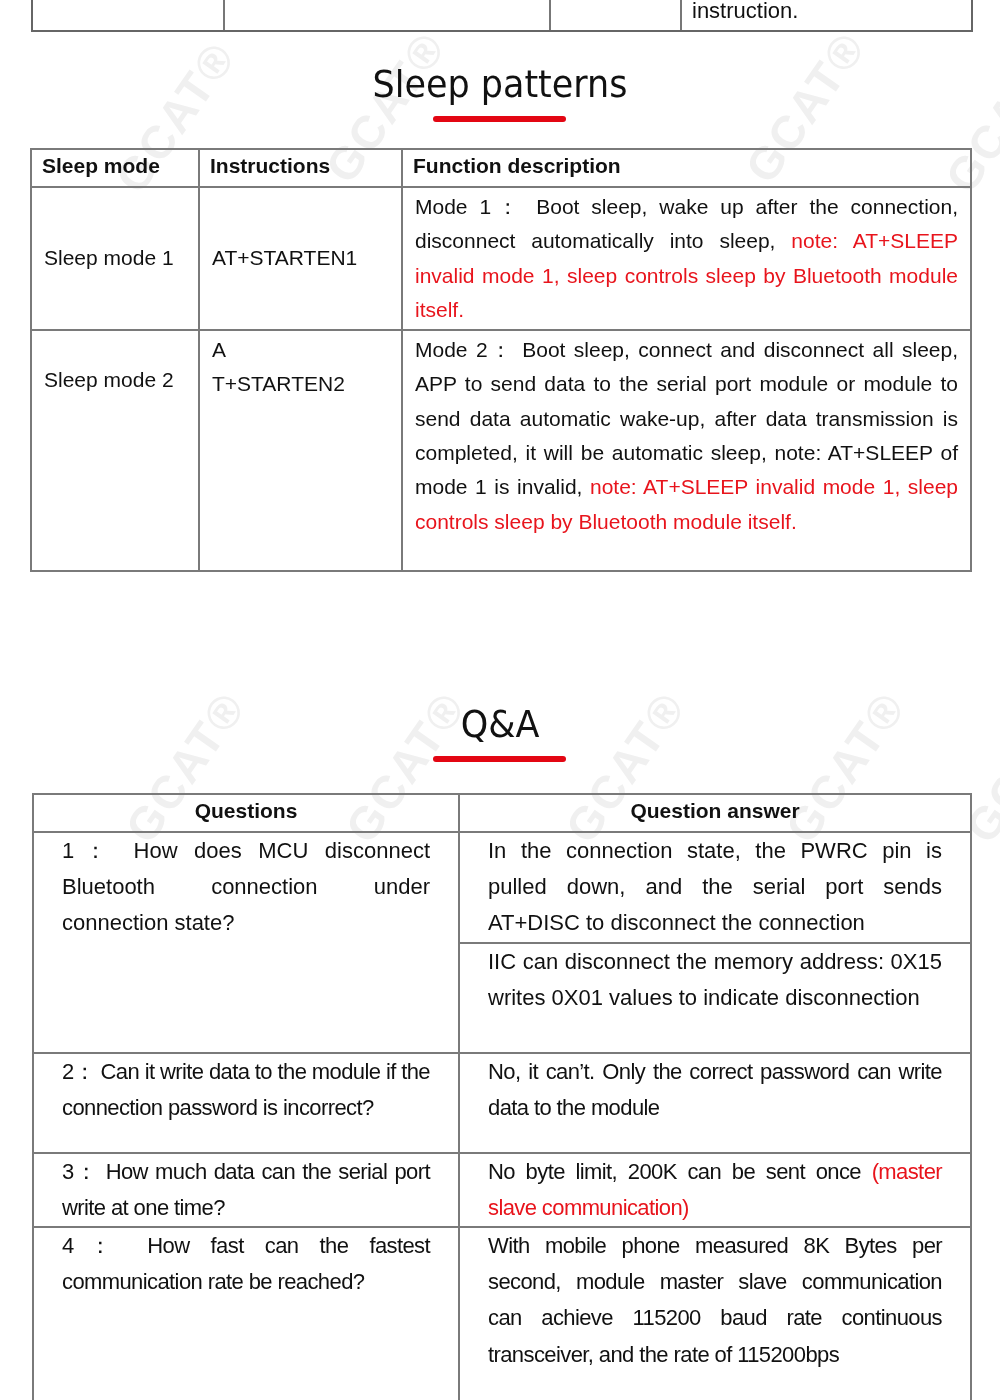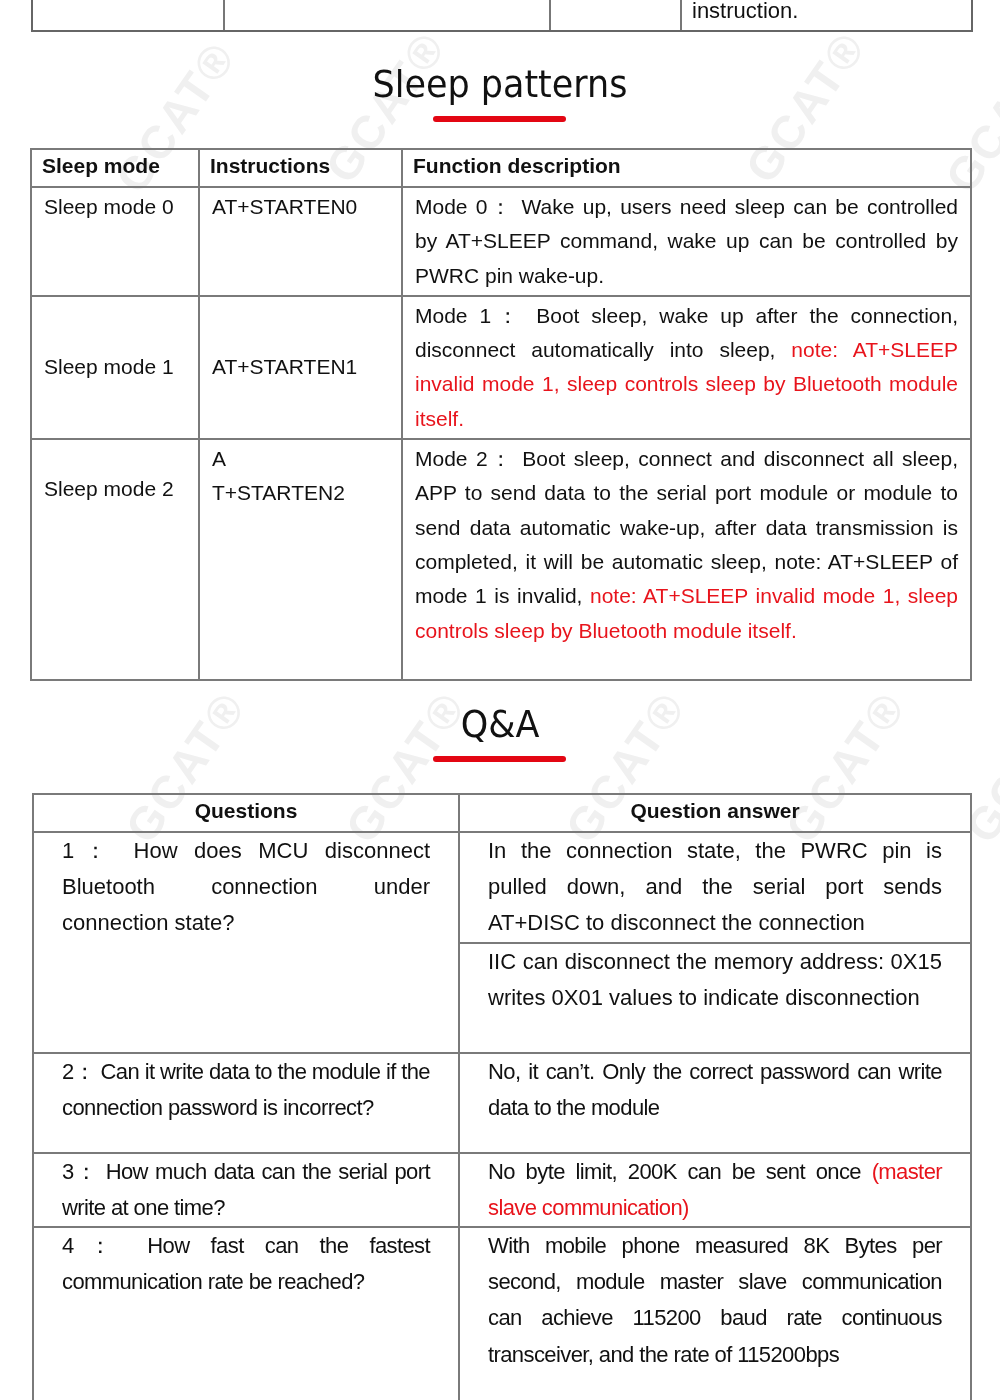--- a/index.html
+++ b/index.html
@@ -75,25 +75,20 @@
       <col style="width:168px">
       <col style="width:203px">
       <col>
     </colgroup>
   <tbody>
       <tr>
     <th>Sleep mode</th>
     <th>Instructions</th>
     <th>Function description</th>
   </tr>
-  <tr style="height:103px;">
-    <td>Sleep mode 0</td>
-    <td>AT+STARTEN0</td>
-    <td class="just"><span>Mode 0： Wake up, users need sleep can be controlled by AT+SLEEP command, wake up can be controlled by PWRC pin wake-up.</span></td>
-  </tr>
   <tr style="height:138px;">
     <td class="mid">Sleep mode 1</td>
     <td class="mid">AT+STARTEN1</td>
     <td class="just"><span>Mode 1： Boot sleep, wake up after the connection, disconnect automatically into sleep, </span><span class="red">note: AT+SLEEP invalid mode 1, sleep controls sleep by Bluetooth module itself.</span></td>
   </tr>
   <tr style="height:241px;">
     <td style="padding-top:32px;"><span>Sleep mode 2</span></td>
     <td>
           <div>A</div>
           <div>T+STARTEN2</div>

